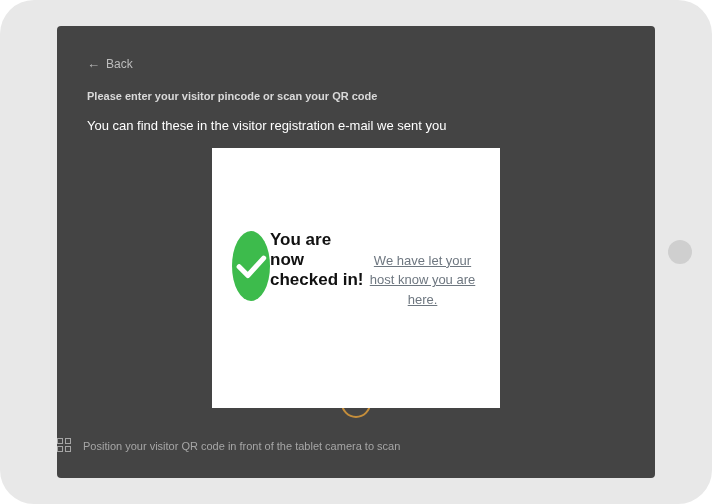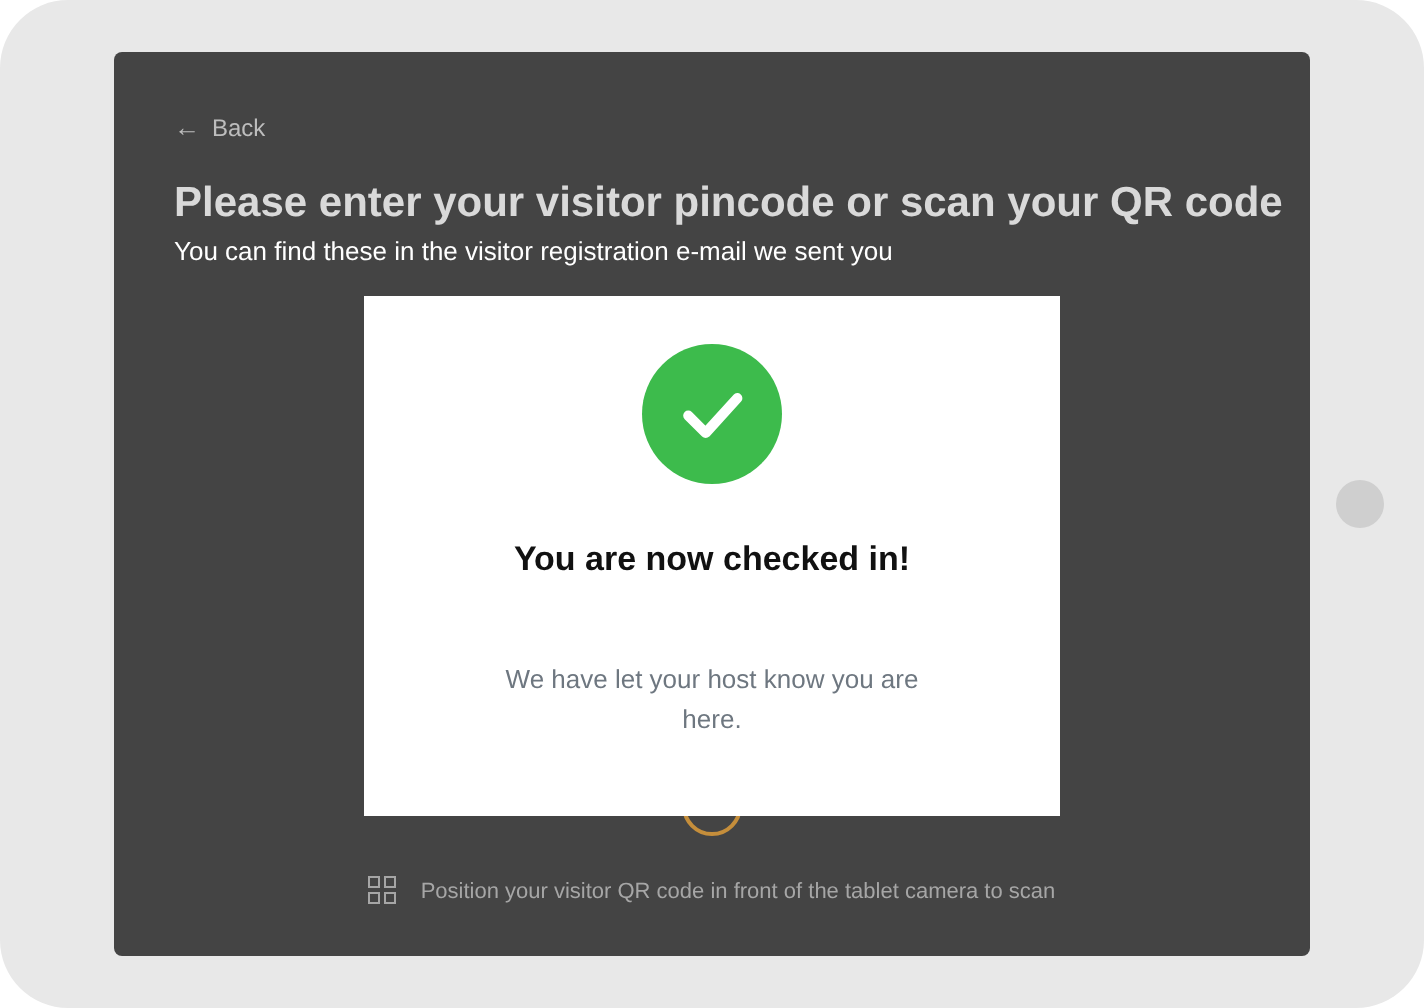--- a/index.html
+++ b/index.html
@@ -53,39 +53,38 @@
       cursor: pointer;
     }
     .back-arrow {
       margin-right: 6px;
       font-size: 13px;
     }
     .title {
       position: absolute;
       top: 64px;
       left: 30px;
-      font-size: 21px;
+      font-size: 11px;
       font-weight: 700;
       color: #d9d9d9;
     }
     .subtitle {
       position: absolute;
       top: 92px;
       left: 30px;
       font-size: 13px;
       color: #ffffff;
     }
     .qr-hint-row {
       position: absolute;
       bottom: 24px;
       left: 0;
       width: 100%;
       display: flex;
       align-items: center;
-      justify-content: center;
       gap: 10px;
     }
     .qr-icon {
       width: 16px;
       height: 16px;
       display: grid;
       grid-template-columns: 6px 6px;
       grid-template-rows: 6px 6px;
       gap: 2px;
     }
@@ -105,25 +104,25 @@
       width: 30px;
       height: 30px;
       border: 2px solid #c58e3b;
       border-radius: 50%;
     }
     .modal {
       position: absolute;
       left: 50%;
       top: 122px;
       transform: translateX(-50%);
-      width: 348px;
+      width: 288px;
       height: 260px;
       background: #ffffff;
       display: flex;
-      flex-direction: column;
+      flex-direction: row;
       align-items: center;
       padding: 24px 20px 20px 20px;
     }
     .check-circle {
       width: 70px;
       height: 70px;
       background: #3dbb4c;
       border-radius: 50%;
       display: flex;
       align-items: center;
@@ -139,20 +138,21 @@
       font-weight: 700;
       color: #111;
       margin-bottom: 40px;
     }
     .modal-sub {
       font-size: 13px;
       color: #6e7780;
       text-align: center;
       line-height: 1.5;
       max-width: 220px;
+      text-decoration: underline;
     }
   </style>
 </head>
 <body>
 
 <div class="tablet-frame">
   <div class="home-button"></div>
   <div class="screen">
 
     <div class="back-row">

